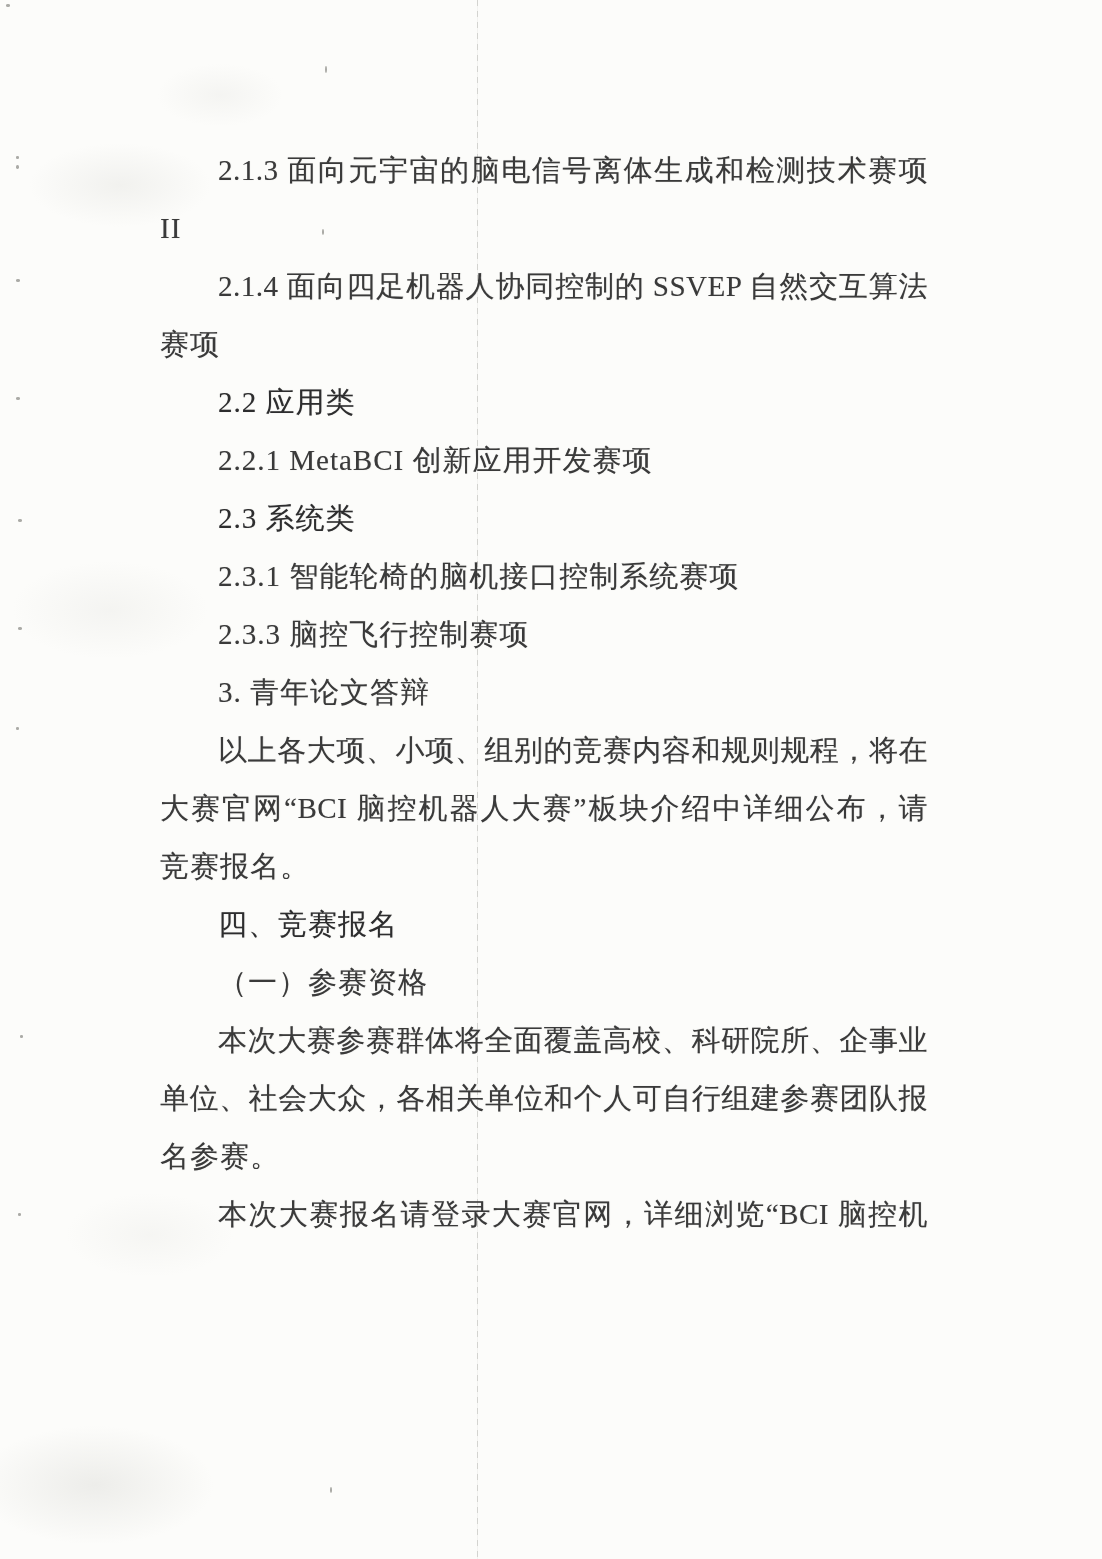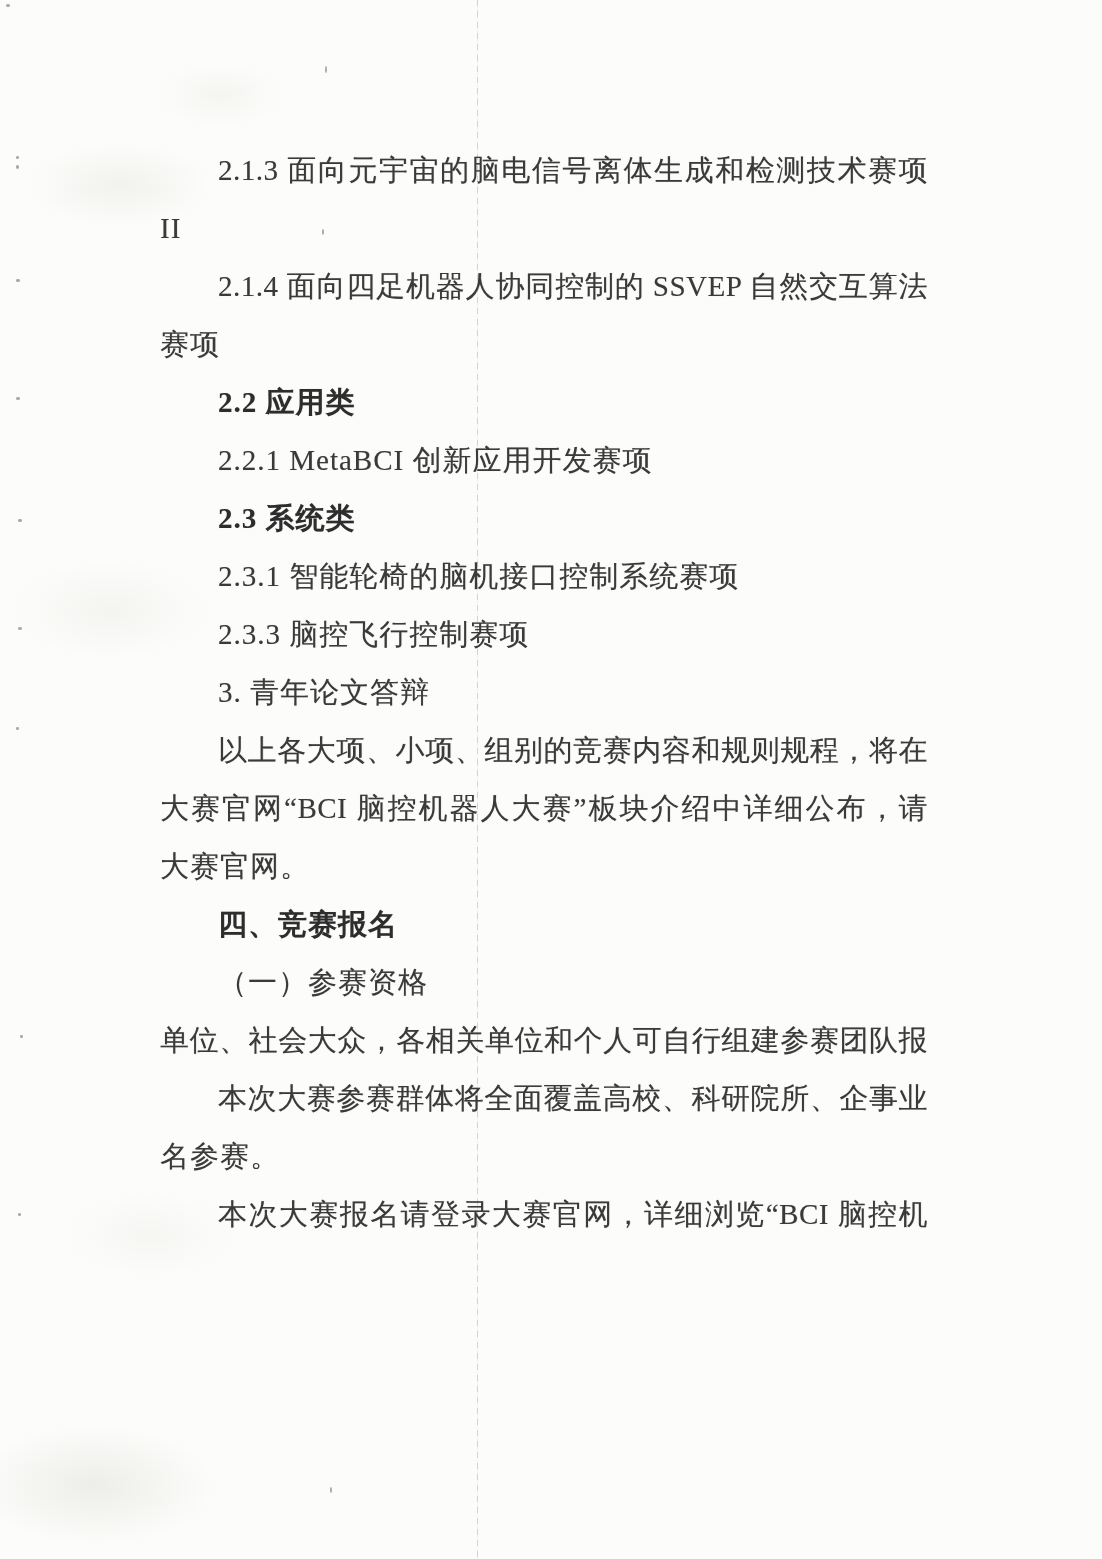--- a/index.html
+++ b/index.html
@@ -52,21 +52,21 @@
     text-shadow: 0.3px 0.3px 0.7px rgba(95,95,95,0.45);
   }
   .line.indent { text-indent: 58px; }
   .line.justify {
     white-space: normal;
     text-align: justify;
     text-align-last: justify;
     letter-spacing: 0.5px;
   }
   .line.bold {
-    font-weight: 700;
+    font-weight: 400;
     color: #2d2d2e;
   }
   .speck {
     position: absolute;
     background: #8f8f89;
     border-radius: 45%;
     opacity: 0.75;
   }
 </style>
 </head>
@@ -96,22 +96,22 @@
       <div class="line indent justify">2.1.4 面向四足机器人协同控制的 SSVEP 自然交互算法</div>
       <div class="line">赛项</div>
       <div class="line indent bold">2.2 应用类</div>
       <div class="line indent">2.2.1 MetaBCI 创新应用开发赛项</div>
       <div class="line indent bold">2.3 系统类</div>
       <div class="line indent">2.3.1 智能轮椅的脑机接口控制系统赛项</div>
       <div class="line indent">2.3.3 脑控飞行控制赛项</div>
       <div class="line indent">3. 青年论文答辩</div>
       <div class="line indent justify">以上各大项、小项、组别的竞赛内容和规则规程，将在</div>
       <div class="line justify">大赛官网“BCI 脑控机器人大赛”板块介绍中详细公布，请</div>
-      <div class="line">大赛官网。</div>
+      <div class="line">竞赛报名。</div>
       <div class="line indent bold">四、竞赛报名</div>
       <div class="line indent">（一）参赛资格</div>
+      <div class="line indent justify">本次大赛参赛群体将全面覆盖高校、科研院所、企事业</div>
       <div class="line justify">单位、社会大众，各相关单位和个人可自行组建参赛团队报</div>
-      <div class="line indent justify">本次大赛参赛群体将全面覆盖高校、科研院所、企事业</div>
       <div class="line">名参赛。</div>
       <div class="line indent justify">本次大赛报名请登录大赛官网，详细浏览“BCI 脑控机</div>
     </div>
 
 </div>
 
 </body></html>

